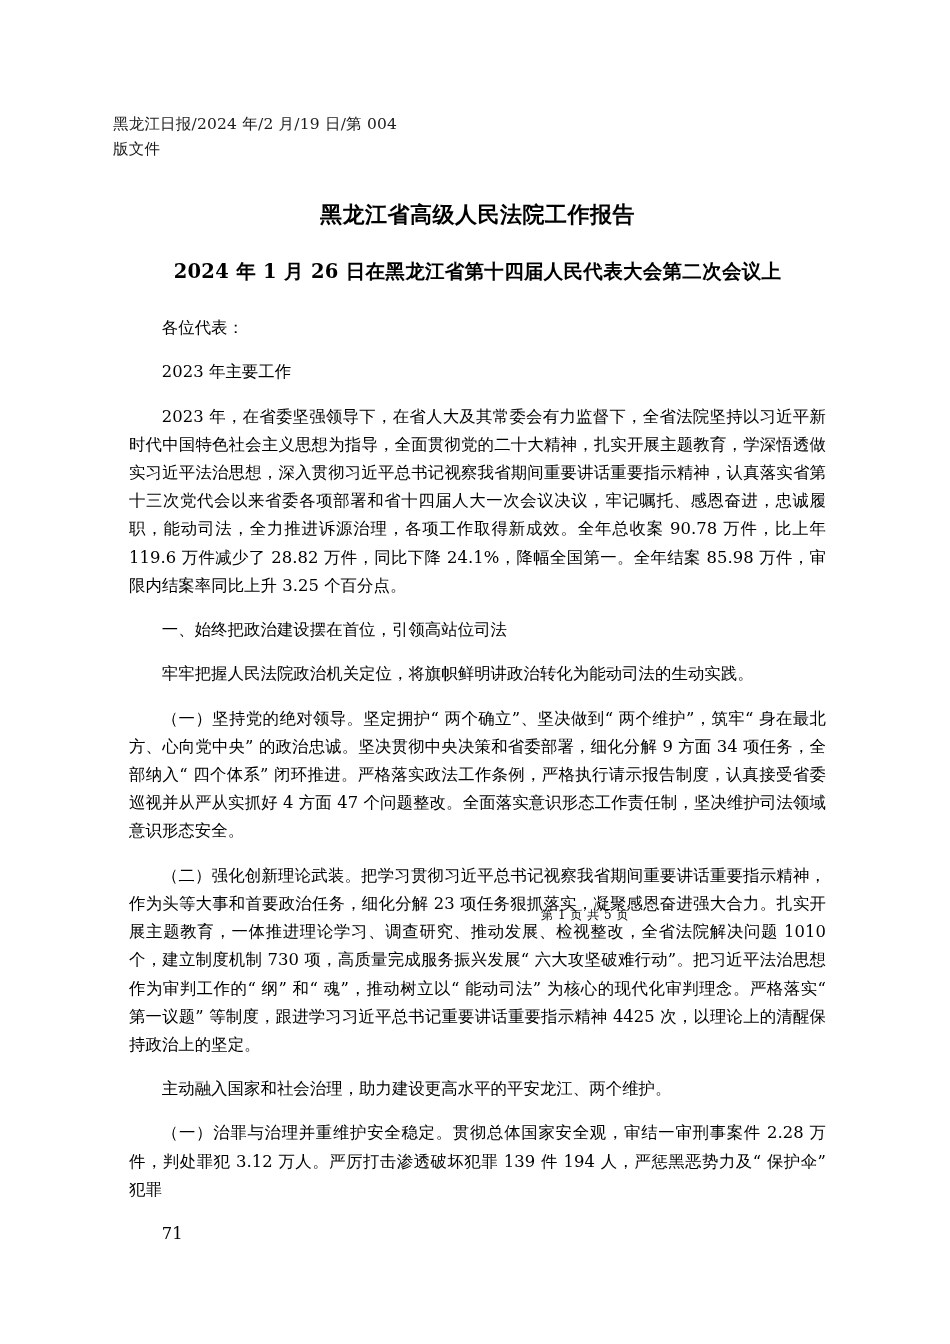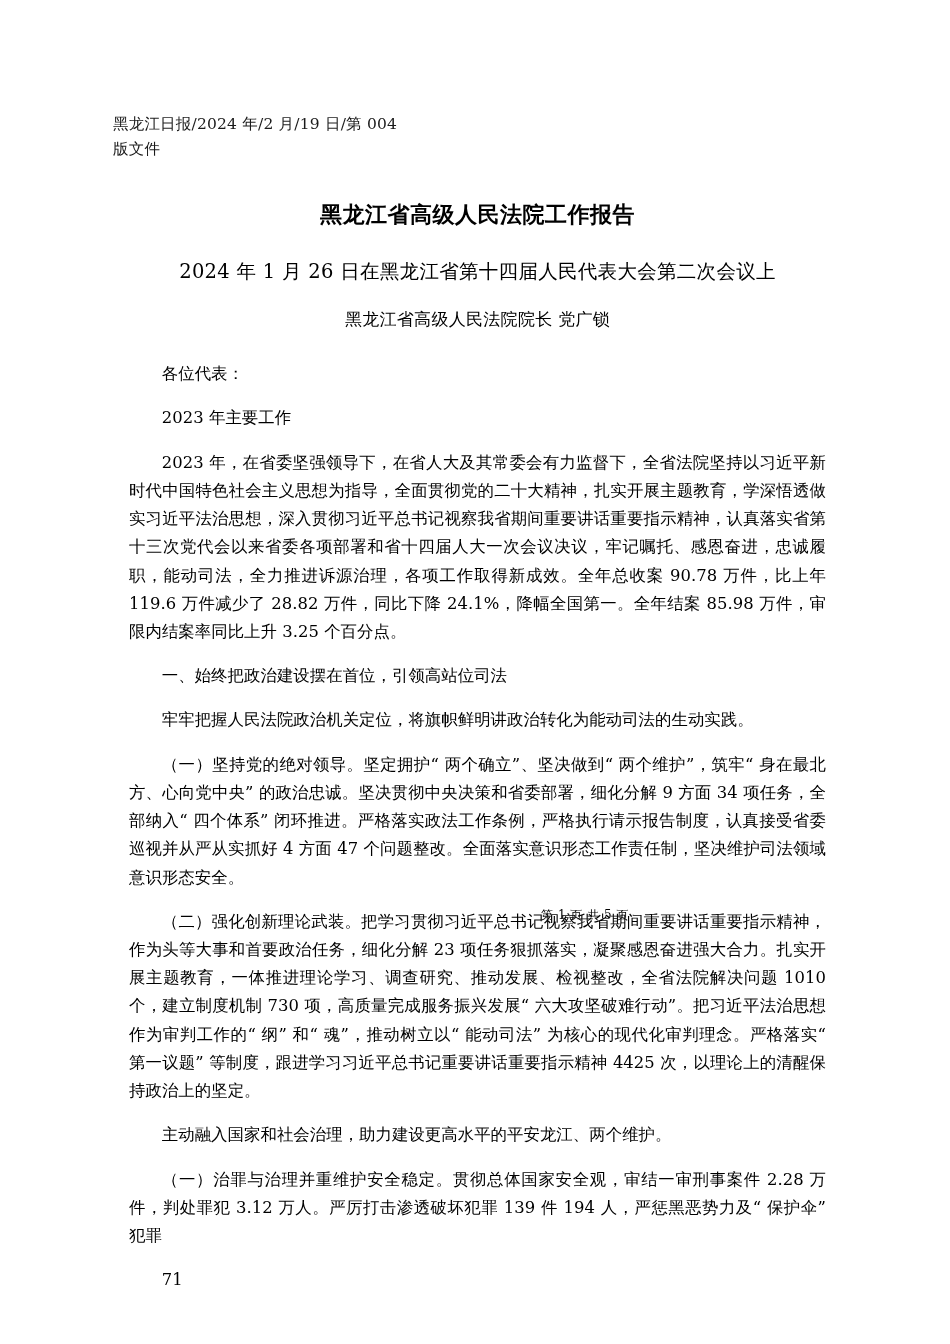--- a/index.html
+++ b/index.html
@@ -36,21 +36,21 @@
     text-align: center;
     font-size: 22px;
     font-weight: bold;
     letter-spacing: 0.5px;
     margin: 38px 0 0 0;
     line-height: 1.3;
   }
   .doc-subtitle {
     text-align: center;
     font-size: 19.5px;
-    font-weight: normal;
+    font-weight: bold;
     letter-spacing: 0.3px;
     margin: 30px 0 0 0;
     line-height: 1.3;
   }
   .doc-author {
     text-align: center;
     font-size: 17px;
     letter-spacing: 0.3px;
     margin: 24px 0 0 0;
     line-height: 1.3;
@@ -95,21 +95,20 @@
 
   <div class="masthead">
     <span>黑龙江日报/2024 年/2 月/19 日/第 004</span>
     <span class="line2">版文件</span>
   </div>
 
   <h1 class="doc-title">黑龙江省高级人民法院工作报告</h1>
 
   <h2 class="doc-subtitle">2024 年 1 月 26 日在黑龙江省第十四届人民代表大会第二次会议上</h2>
 
-  <div class="doc-author">黑龙江省高级人民法院院长  党广锁</div>
 
   <div class="body-text">
     <p>各位代表：</p>
     <p>2023 年主要工作</p>
     <p>2023 年，在省委坚强领导下，在省人大及其常委会有力监督下，全省法院坚持以习近平新时代中国特色社会主义思想为指导，全面贯彻党的二十大精神，扎实开展主题教育，学深悟透做实习近平法治思想，深入贯彻习近平总书记视察我省期间重要讲话重要指示精神，认真落实省第十三次党代会以来省委各项部署和省十四届人大一次会议决议，牢记嘱托、感恩奋进，忠诚履职，能动司法，全力推进诉源治理，各项工作取得新成效。全年总收案 90.78 万件，比上年 119.6 万件减少了 28.82 万件，同比下降 24.1%，降幅全国第一。全年结案 85.98 万件，审限内结案率同比上升 3.25 个百分点。</p>
     <p>一、始终把政治建设摆在首位，引领高站位司法</p>
     <p>牢牢把握人民法院政治机关定位，将旗帜鲜明讲政治转化为能动司法的生动实践。</p>
     <p>（一）坚持党的绝对领导。坚定拥护“ 两个确立”、坚决做到“ 两个维护”，筑牢“ 身在最北方、心向党中央” 的政治忠诚。坚决贯彻中央决策和省委部署，细化分解 9 方面 34 项任务，全部纳入“ 四个体系” 闭环推进。严格落实政法工作条例，严格执行请示报告制度，认真接受省委巡视并从严从实抓好 4 方面 47 个问题整改。全面落实意识形态工作责任制，坚决维护司法领域意识形态安全。</p>
     <p>（二）强化创新理论武装。把学习贯彻习近平总书记视察我省期间重要讲话重要指示精神，作为头等大事和首要政治任务，细化分解 23 项任务狠抓落实，凝聚感恩奋进强大合力。扎实开展主题教育，一体推进理论学习、调查研究、推动发展、检视整改，全省法院解决问题 1010 个，建立制度机制 730 项，高质量完成服务振兴发展“ 六大攻坚破难行动”。把习近平法治思想作为审判工作的“ 纲” 和“ 魂”，推动树立以“ 能动司法” 为核心的现代化审判理念。严格落实“ 第一议题” 等制度，跟进学习习近平总书记重要讲话重要指示精神 4425 次，以理论上的清醒保持政治上的坚定。</p>
     <p>主动融入国家和社会治理，助力建设更高水平的平安龙江、两个维护。</p>

